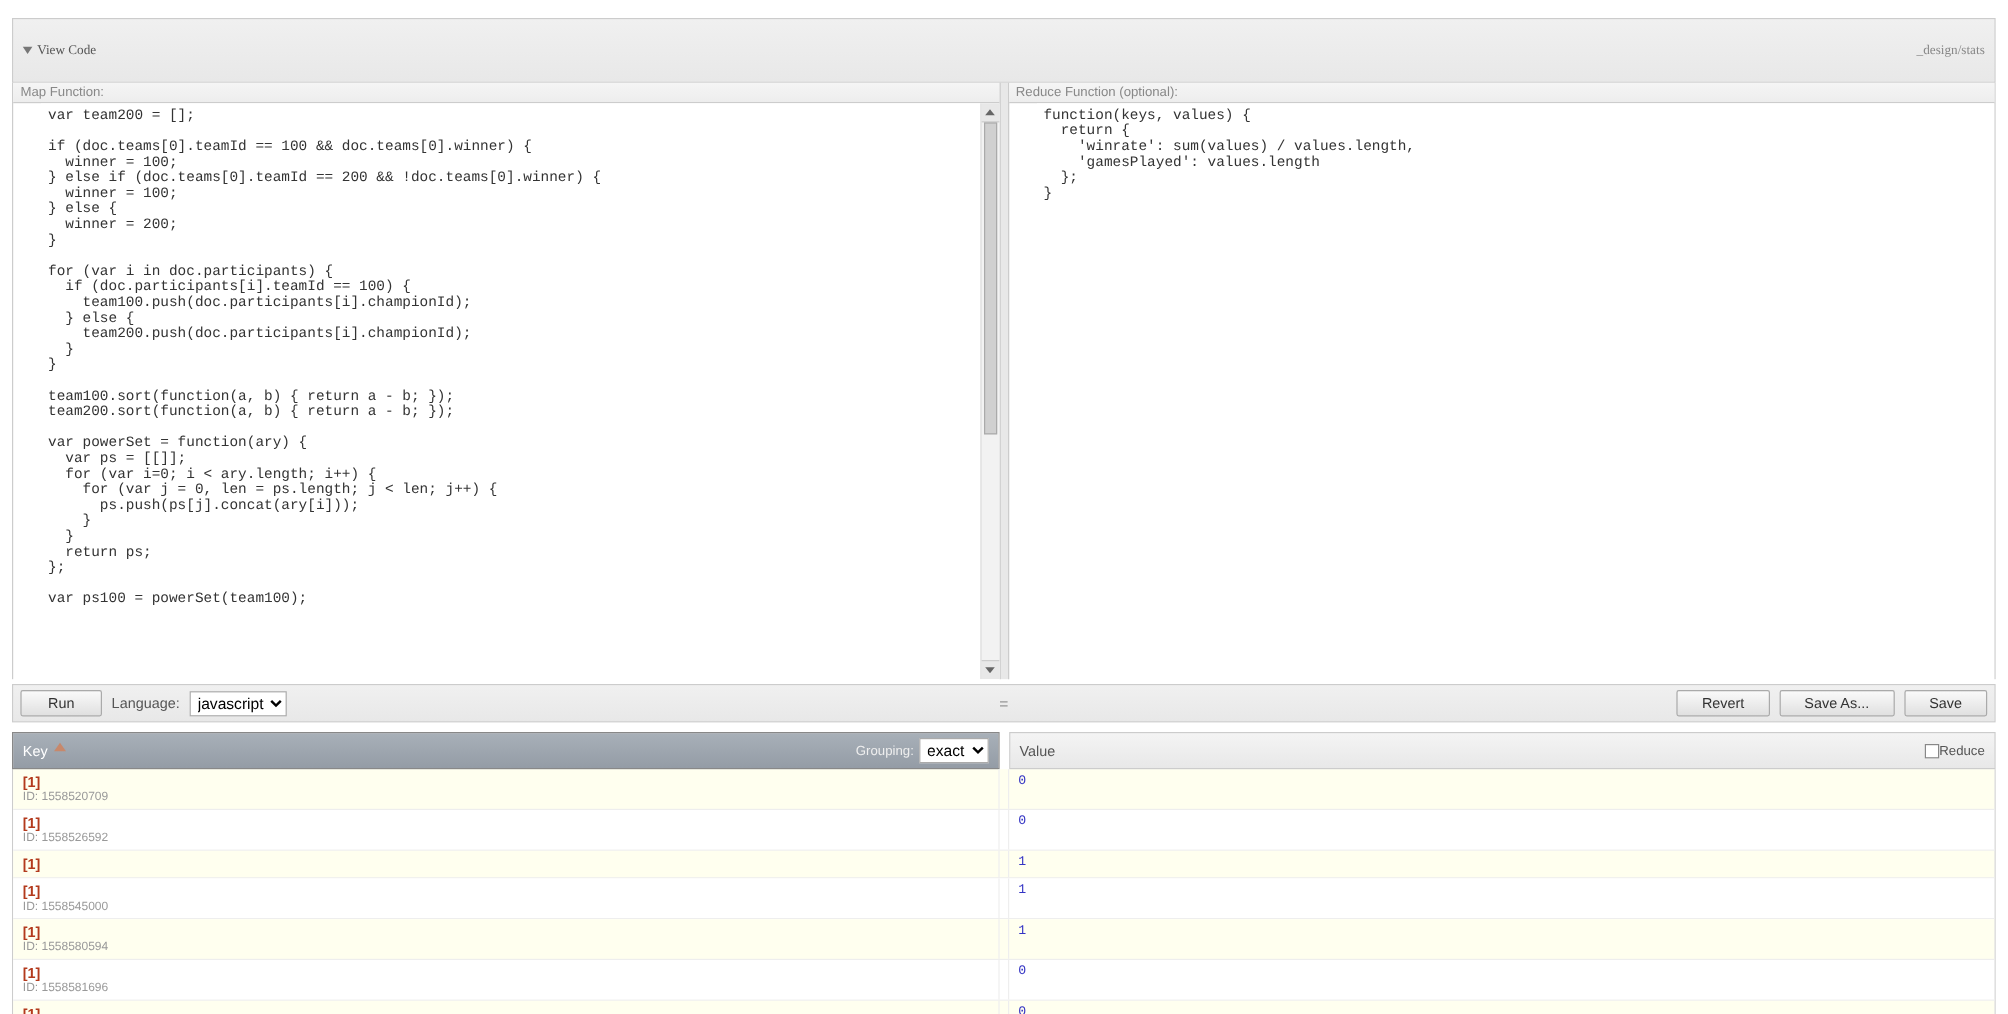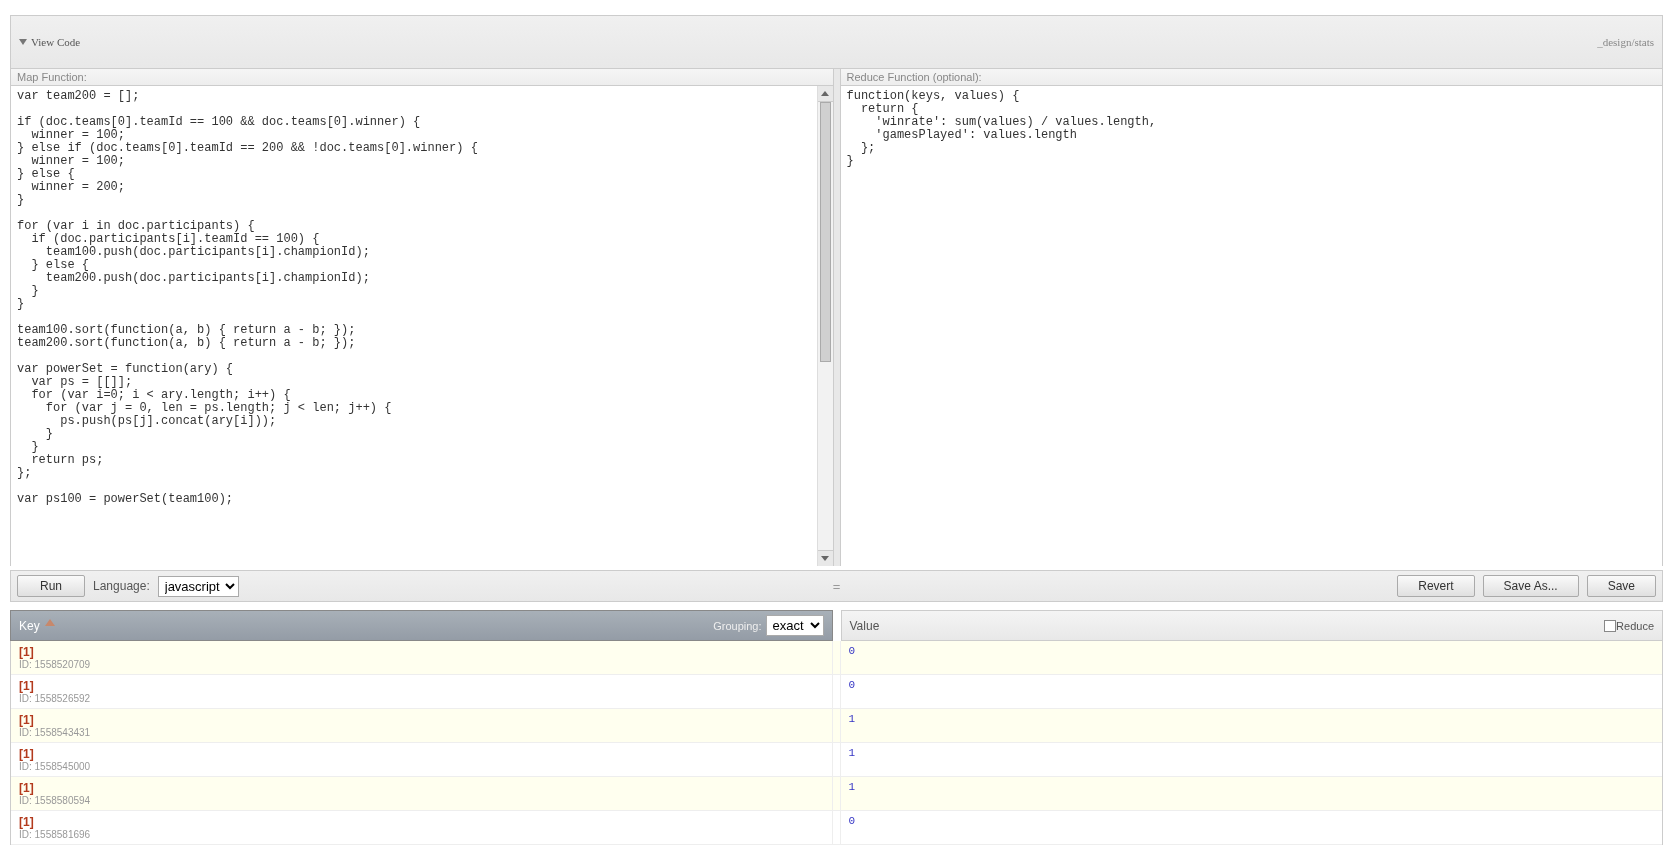--- a/index.html
+++ b/index.html
@@ -41,20 +41,21 @@
       border-bottom: 1px solid #ccc;
       padding: 2px 6px;
       font-size: 11px;
       color: #888;
     }
     .editor-body {
       position: relative;
       height: 480px;
       overflow: hidden;
       display: flex;
+      margin-left: 23px;
     }
     .editor-textarea {
       font-family: "Courier New", monospace;
       font-size: 12px;
       line-height: 13px;
       white-space: pre;
       padding: 4px 6px;
       border: none;
       outline: none;
       resize: none;
@@ -318,21 +319,20 @@
       <div class="rr-key">
         <div class="k">[1]</div>
         <div class="id">ID: 1558526592</div>
       </div>
       <div class="rr-splitter"></div>
       <div class="rr-value">0</div>
     </div>
     <div class="result-row">
       <div class="rr-key">
         <div class="k">[1]</div>
-        <div class="id">ID: 1558543431</div>
       </div>
       <div class="rr-splitter"></div>
       <div class="rr-value">1</div>
     </div>
     <div class="result-row">
       <div class="rr-key">
         <div class="k">[1]</div>
         <div class="id">ID: 1558545000</div>
       </div>
       <div class="rr-splitter"></div>

